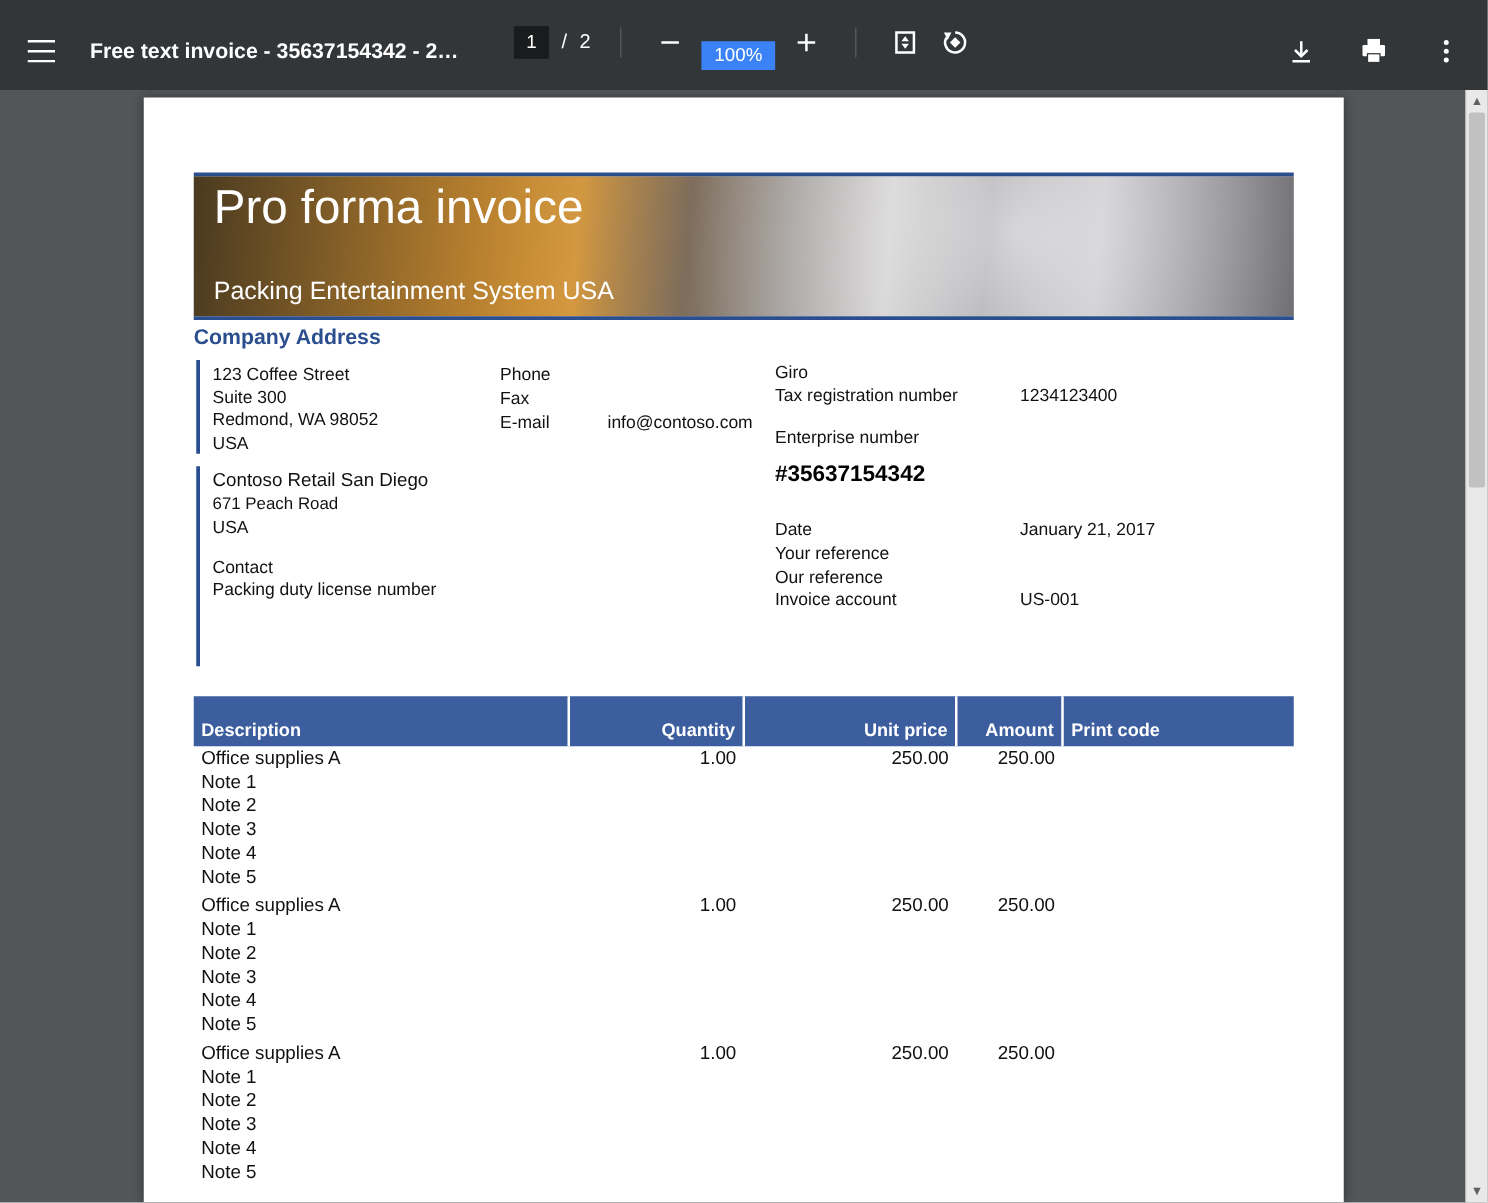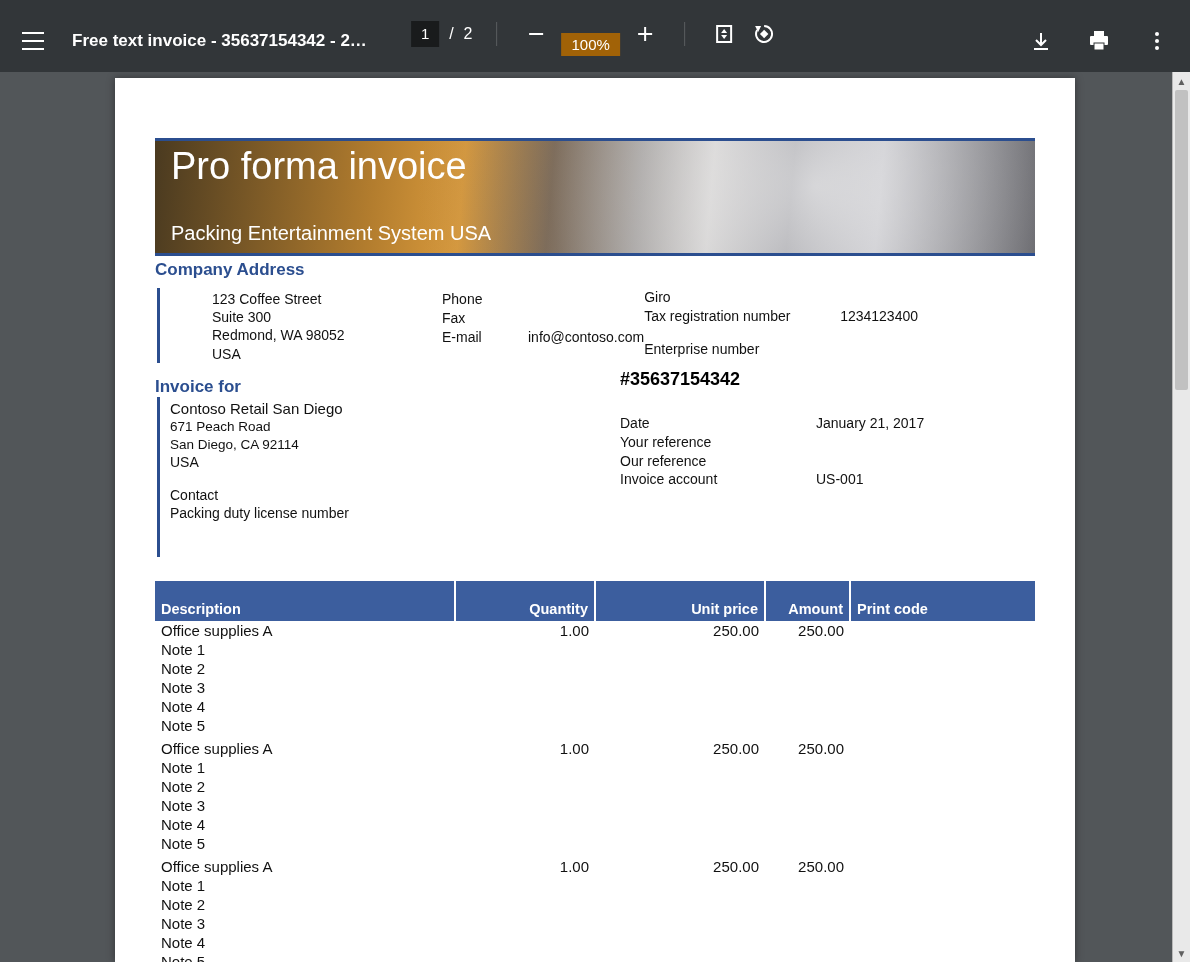--- a/index.html
+++ b/index.html
@@ -39,21 +39,21 @@
     color: #fff;
     text-align: center;
     line-height: 26px;
     font-size: 15px;
   }
   .tb-sep {
     width: 1px; height: 24px; background: #5a5d60;
     margin: 0 14px;
   }
   .zoom-box {
-    background: #a16207;
+    background: #3b82f6;
     padding: 3px 10px;
     font-size: 15px;
     margin-top: 21px;
   }
   .icon-btn svg { display:block; }
   .icon-btn { cursor:pointer; display:flex; align-items:center; justify-content:center; width:30px; height:30px; }
   .tb-right { margin-left: auto; display:flex; align-items:center; gap:28px; }
 
   
   .viewport {
@@ -245,21 +245,21 @@
     <div class="banner">
       <div class="banner-title">Pro forma invoice</div>
       <div class="banner-sub">Packing Entertainment System USA</div>
     </div>
 
     <div class="heading">Company Address</div>
     <div class="section-row">
       <div class="leftcol">
         <div class="addr-block">
           <div style="display:flex;">
-            <div style="flex:0 0 230px;margin-left:42px;">
+            <div style="flex:0 0 230px;">
               <div>123 Coffee Street</div>
               <div>Suite 300</div>
               <div>Redmond, WA 98052</div>
               <div>USA</div>
             </div>
             <div>
               <div class="kv">
                   <span class="k">Phone</span>
                 </div>
               <div class="kv">
@@ -283,25 +283,23 @@
           </div>
         <div style="height:14px;"></div>
         <div class="kv">
             <span class="k">Enterprise number</span>
           </div>
       </div>
     </div>
 
     <div class="section-row" style="margin-top:10px;">
       <div class="leftcol">
-        <div class="heading">Invoice for</div>
         <div class="addr-block" style="min-height:160px;">
           <div style="font-size:15px;">Contoso Retail San Diego</div>
           <div style="font-size:13.5px;">671 Peach Road</div>
-          <div style="font-size:13.5px;">San Diego, CA 92114</div>
           <div>USA</div>
           <div style="height:14px;"></div>
           <div>Contact</div>
           <div>Packing duty license number</div>
         </div>
       </div>
       <div class="rightcol">
         <div class="invoice-num">#35637154342</div>
         <div class="ref-right info-right">
           <div class="kv">

